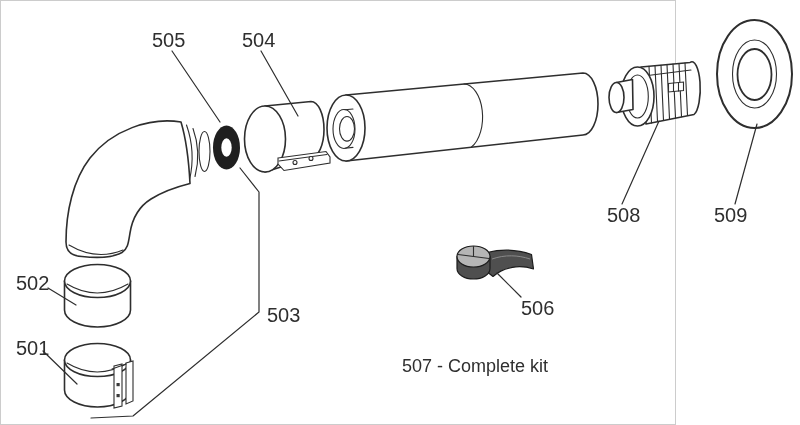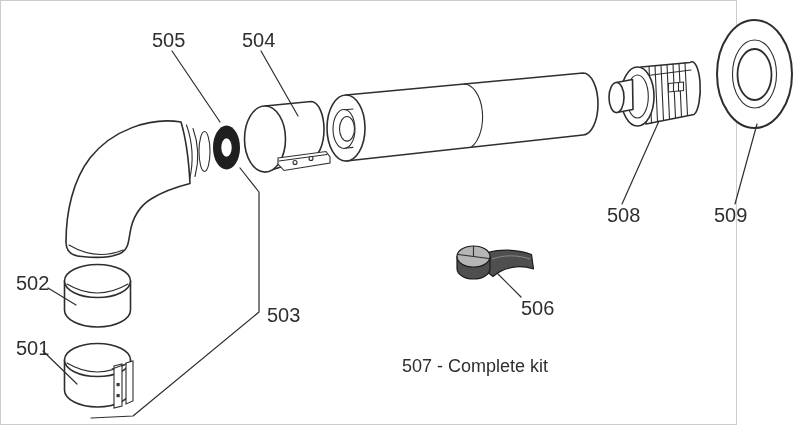--- a/index.html
+++ b/index.html
@@ -1,16 +1,16 @@
 <!DOCTYPE html>
 <html><head>
 <meta charset="utf-8">
 <style>
   html,body{margin:0;padding:0;background:#ffffff;}
-  .page{position:relative;width:737px;height:425px;background:#ffffff;
+  .page{position:relative;width:676px;height:425px;background:#ffffff;
         box-shadow:inset 0 0 0 1px #cccccc;font-family:"Liberation Sans",sans-serif;}
   svg{position:absolute;left:0;top:0;}
   .fw{fill:#ffffff;stroke:#2e2e2e;stroke-width:1.6;stroke-linejoin:round;stroke-linecap:round;}
   .ln{fill:none;stroke:#2e2e2e;stroke-width:1.6;stroke-linejoin:round;stroke-linecap:round;}
   .thin{fill:none;stroke:#2e2e2e;stroke-width:1.1;stroke-linejoin:round;stroke-linecap:round;}
   .fwthin{fill:#ffffff;stroke:#2e2e2e;stroke-width:1.1;}
   .leader{fill:none;stroke:#2e2e2e;stroke-width:1.2;stroke-linejoin:round;stroke-linecap:round;}
   .plabel{font:20px "Liberation Sans",sans-serif;fill:#2f2f2f;}
   .caption{font:18px "Liberation Sans",sans-serif;fill:#2f2f2f;}
 </style>

